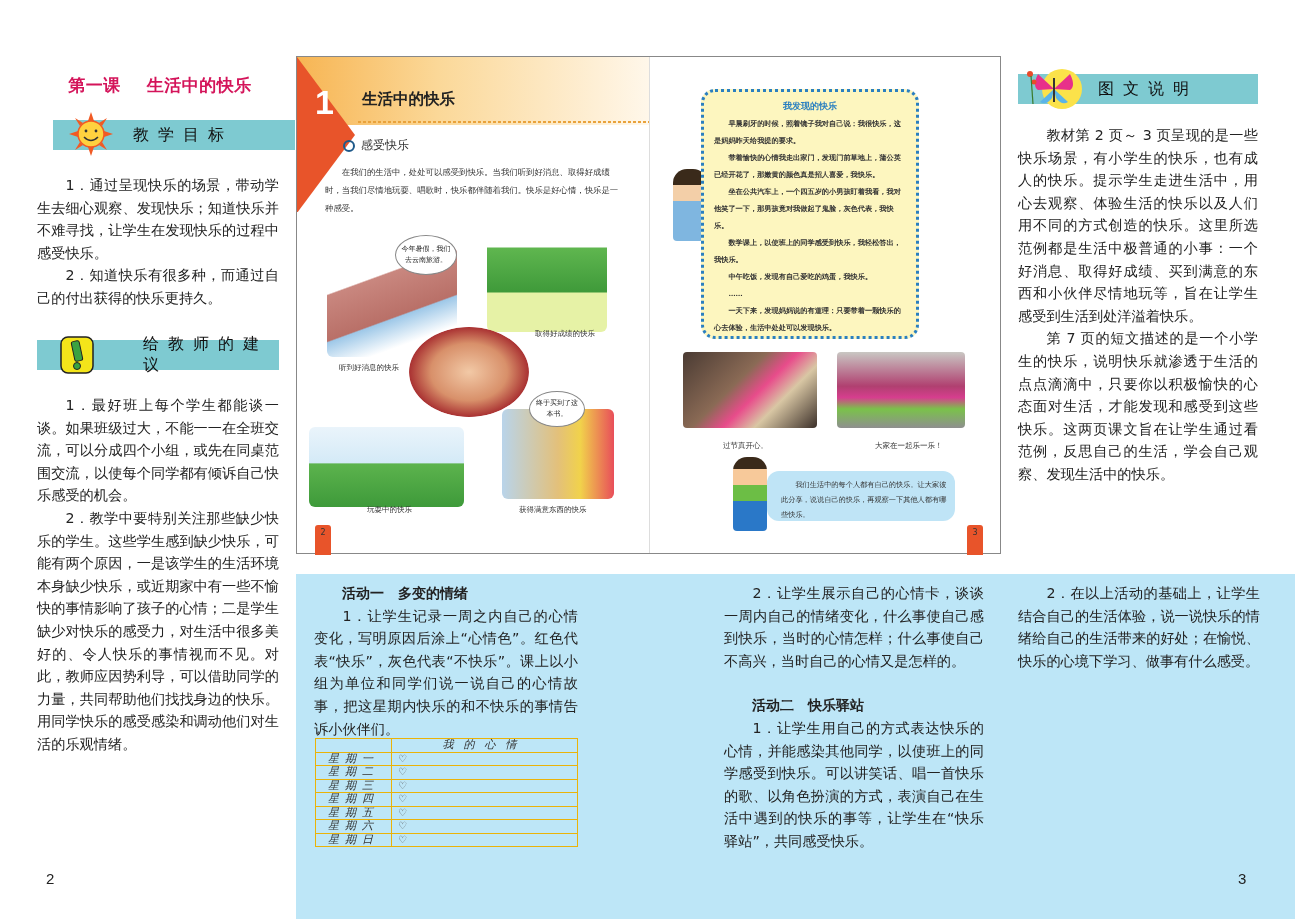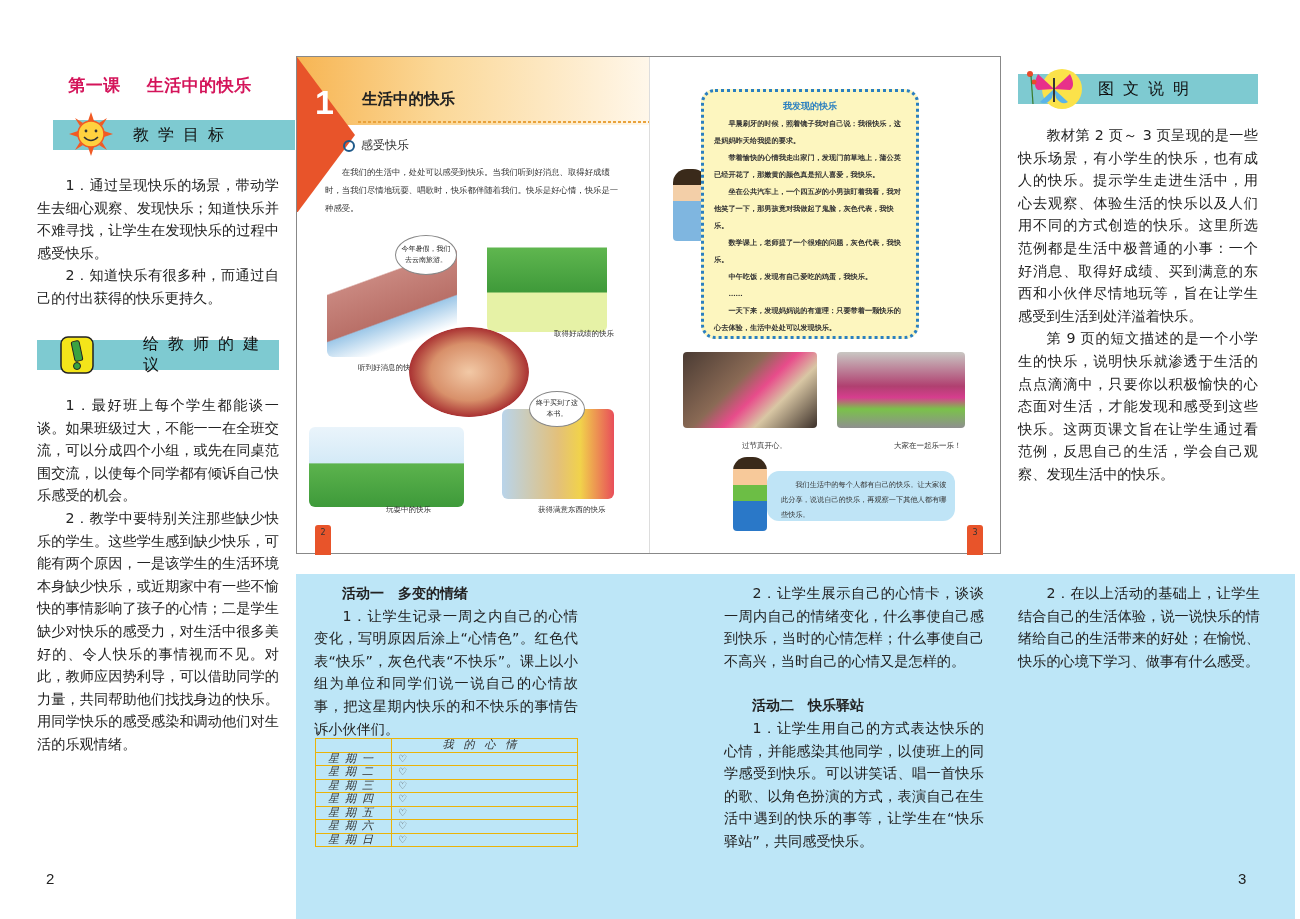--- a/index.html
+++ b/index.html
@@ -26,21 +26,21 @@
     .ch-tri-wrap { position: absolute; left: 0; top: 0; width: 62px; height: 155px; overflow: hidden; }
     .ch-num { position: absolute; left: 18px; top: 26px; font-size: 34px; font-weight: bold; color: #fff; font-family: "Liberation Sans", sans-serif; }
     .ch-title { position: absolute; left: 65px; top: 32px; font-size: 15.5px; font-weight: bold; color: #222; }
     .dots { position: absolute; left: 60px; top: 63px; width: 292px; height: 4px; background-image: radial-gradient(circle, #e9a23b 1.2px, transparent 1.4px); background-size: 5px 4px; }
     .sub-head { position: absolute; left: 46px; top: 80px; font-size: 12px; color: #333; display: flex; align-items: center; gap: 6px; }
     .ring { width: 12px; height: 12px; border: 2.5px solid #1f5a8a; border-radius: 50%; }
     .intro-text { position: absolute; left: 28px; top: 106px; width: 300px; font-size: 8.4px; line-height: 18px; color: #333; font-family: "DejaVu Serif", serif; }
     .intro-text p { text-indent: 2em; }
 
     .illus { position: absolute; border-radius: 6px; }
-    .cap { position: absolute; font-size: 7.5px; color: #333; font-family: "DejaVu Serif", serif; margin-left: 19px; }
+    .cap { position: absolute; font-size: 7.5px; color: #333; font-family: "DejaVu Serif", serif; }
     .bubble { position: absolute; background: #fff; border: 1px solid #888; border-radius: 50%; font-size: 7px; line-height: 11px; text-align: center; display: flex; align-items: center; justify-content: center; font-family: "DejaVu Serif", serif; color: #222; padding: 4px; }
     .faces { position: absolute; left: 112px; top: 270px; width: 120px; height: 90px; border-radius: 50%; background: radial-gradient(ellipse at center, #f2c9a6 0%, #d8906a 45%, #a33 70%, rgba(255,255,255,0) 72%); }
     .pg-tab { position: absolute; width: 16px; height: 30px; background: #e8542a; border-radius: 3px 3px 0 0; font-size: 8px; color: #333; text-align: center; padding-top: 3px; }
 
     .discover-box { position: absolute; left: 404px; top: 32px; width: 218px; height: 250px; background: #fdf6bf; border: 3px dotted #2a7fc0; border-radius: 14px; padding: 8px 10px; }
     .discover-title { text-align: center; color: #2a7fc0; font-size: 9px; font-weight: bold; margin-bottom: 2px; font-family: "DejaVu Serif", serif; }
     .discover-text { font-size: 7.2px; line-height: 17px; color: #333; font-family: "DejaVu Serif", serif; font-weight: bold; }
     .discover-text p { text-indent: 2em; }
     .teacher-fig { position: absolute; left: 376px; top: 112px; width: 34px; height: 72px; background: linear-gradient(#3a2a1a 0 16px, #f3cfa8 16px 32px, #7fb6e0 32px); border-radius: 14px 14px 4px 4px; }
 
@@ -148,21 +148,21 @@
 
   <div class="pg-tab" style="left:18px; top:468px;">2</div>
 
   <div class="teacher-fig"></div>
   <div class="discover-box">
     <div class="discover-title">我发现的快乐</div>
     <div class="discover-text">
       <p>早晨刷牙的时候，照着镜子我对自己说：我很快乐，这是妈妈昨天给我提的要求。</p>
       <p>带着愉快的心情我走出家门，发现门前草地上，蒲公英已经开花了，那嫩黄的颜色真是招人喜爱，我快乐。</p>
       <p>坐在公共汽车上，一个四五岁的小男孩盯着我看，我对他笑了一下，那男孩竟对我做起了鬼脸，灰色代表，我快乐。</p>
-      <p>数学课上，老师提了一个很难的问题，灰色代表，我快乐。</p>
+      <p>数学课上，以使班上的同学感受到快乐，我轻松答出，我快乐。</p>
       <p>中午吃饭，发现有自己爱吃的鸡蛋，我快乐。</p>
       <p>……</p>
       <p>一天下来，发现妈妈说的有道理：只要带着一颗快乐的心去体验，生活中处处可以发现快乐。</p>
     </div>
   </div>
 
   <div class="photo" style="left:386px; top:295px; width:134px; height:76px; background:linear-gradient(135deg,#4a3b33 0%,#8a6a55 40%,#e84c8b 55%,#d9c7a4 70%,#3b2f29 100%);"></div>
   <div class="cap" style="left:426px; top:384px;">过节真开心。</div>
   <div class="photo" style="left:540px; top:295px; width:128px; height:76px; background:linear-gradient(180deg,#c9c7c3 0%,#b04070 45%,#d63e8e 60%,#7ac24a 75%,#8f8f8f 100%);"></div>
   <div class="cap" style="left:578px; top:384px;">大家在一起乐一乐！</div>
@@ -185,21 +185,21 @@
     <rect x="29" y="10" width="2" height="24" fill="#333"></rect>
     <circle cx="6" cy="6" r="3" fill="#e84a2a"></circle>
       <circle cx="10" cy="14" r="2.5" fill="#e84a2a"></circle>
     <path d="M7 8 L9 36" stroke="#3a7a2a" stroke-width="1.2"></path>
   </svg>
   <span class="label" style="margin-left:80px;">图文说明</span>
 </div>
 
 <div class="abs body-text" style="left:1018px; top:124px; width:240px;">
   <p>教材第 2 页～ 3 页呈现的是一些快乐场景，有小学生的快乐，也有成人的快乐。提示学生走进生活中，用心去观察、体验生活的快乐以及人们用不同的方式创造的快乐。这里所选范例都是生活中极普通的小事：一个好消息、取得好成绩、买到满意的东西和小伙伴尽情地玩等，旨在让学生感受到生活到处洋溢着快乐。</p>
-  <p>第 9 页的短文描述的是一个小学生的快乐，说明快乐就渗透于生活的点点滴滴中，只要你以积极愉快的心态面对生活，才能发现和感受到这些快乐。这两页课文旨在让学生通过看范例，反思自己的生活，学会自己观察、发现生活中的快乐。</p>
+  <p>第 7 页的短文描述的是一个小学生的快乐，说明快乐就渗透于生活的点点滴滴中，只要你以积极愉快的心态面对生活，才能发现和感受到这些快乐。这两页课文旨在让学生通过看范例，反思自己的生活，学会自己观察、发现生活中的快乐。</p>
 </div>
 
 <div class="abs blue-panel"></div>
 
 <div class="act-col" style="left:314px; top:582px; width:264px;">
   <p class="act-title">活动一　多变的情绪</p>
   <p>1．让学生记录一周之内自己的心情变化，写明原因后涂上“心情色”。红色代表“快乐”，灰色代表“不快乐”。课上以小组为单位和同学们说一说自己的心情故事，把这星期内快乐的和不快乐的事情告诉小伙伴们。</p>
 </div>
 
 <table class="mood abs" style="left:315px; top:738px; width:263px;">

